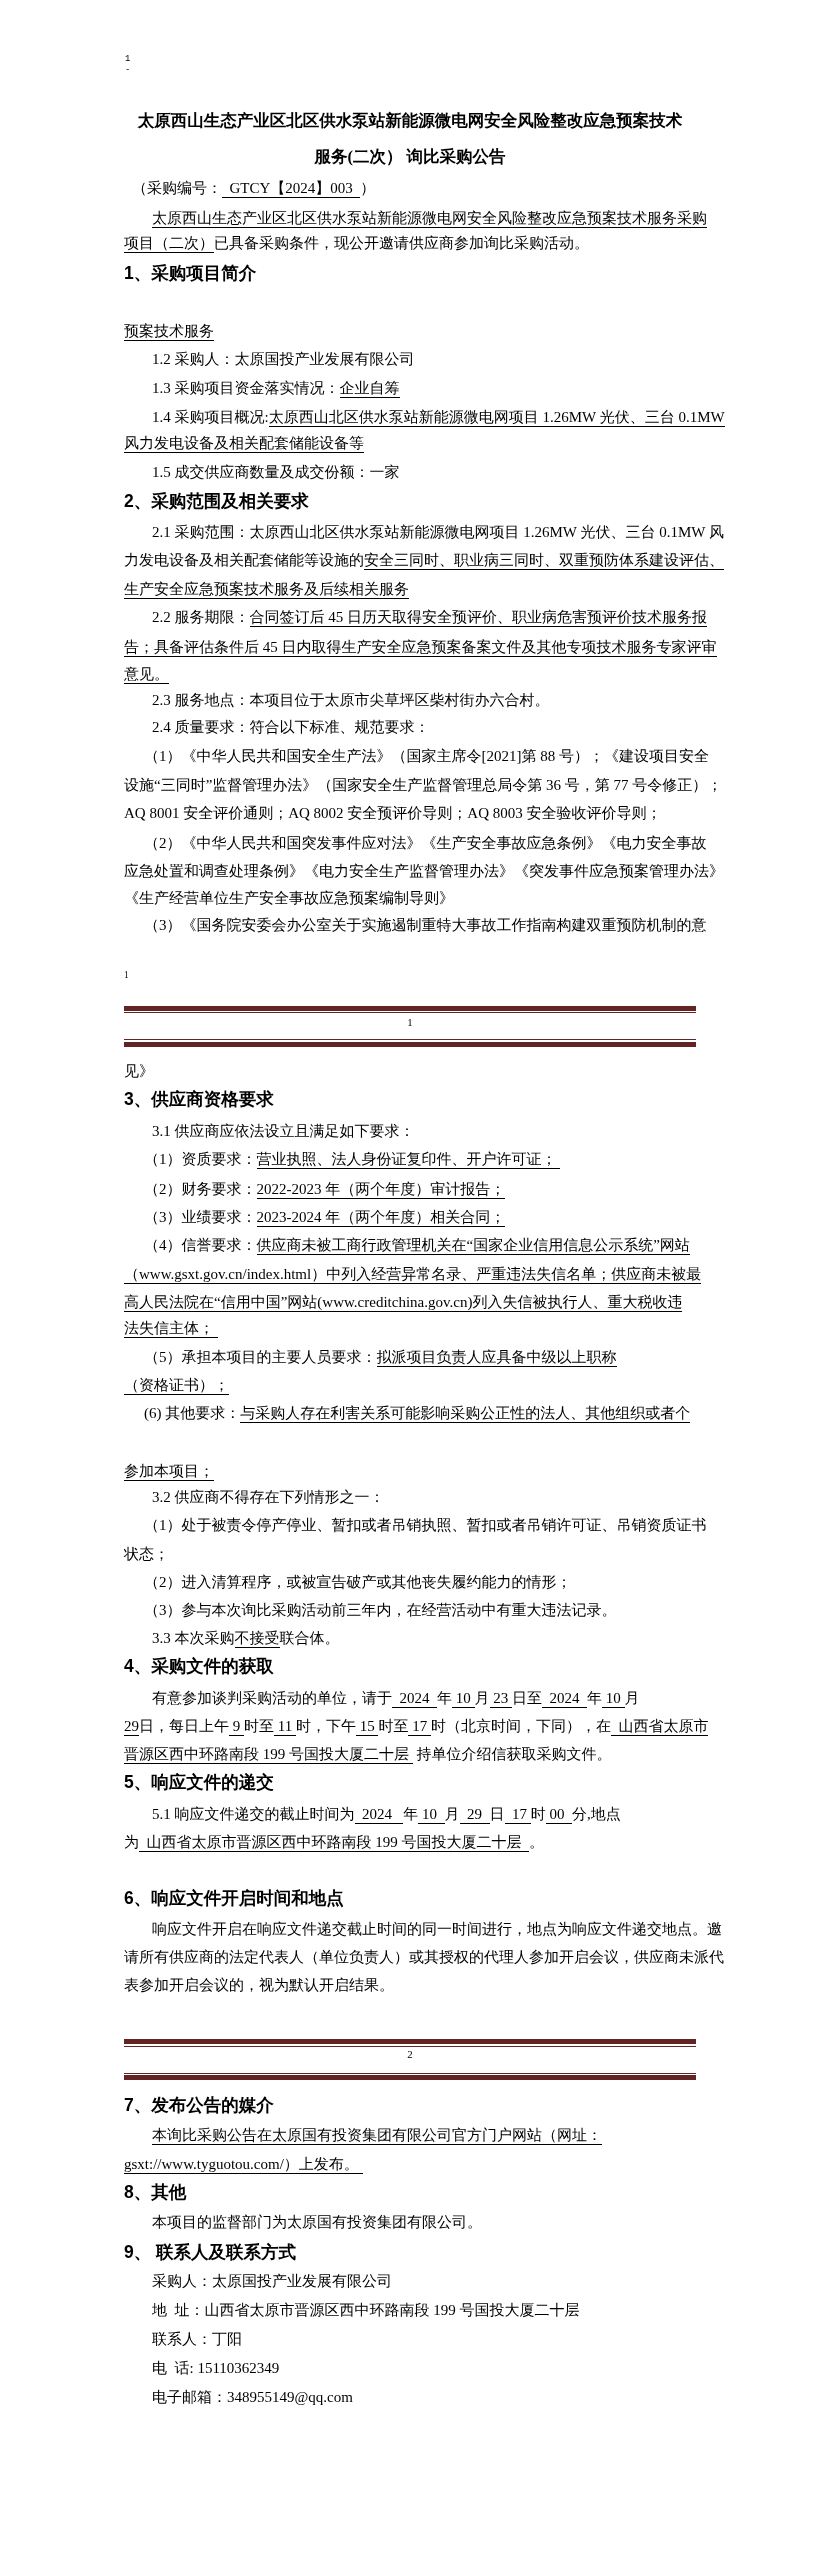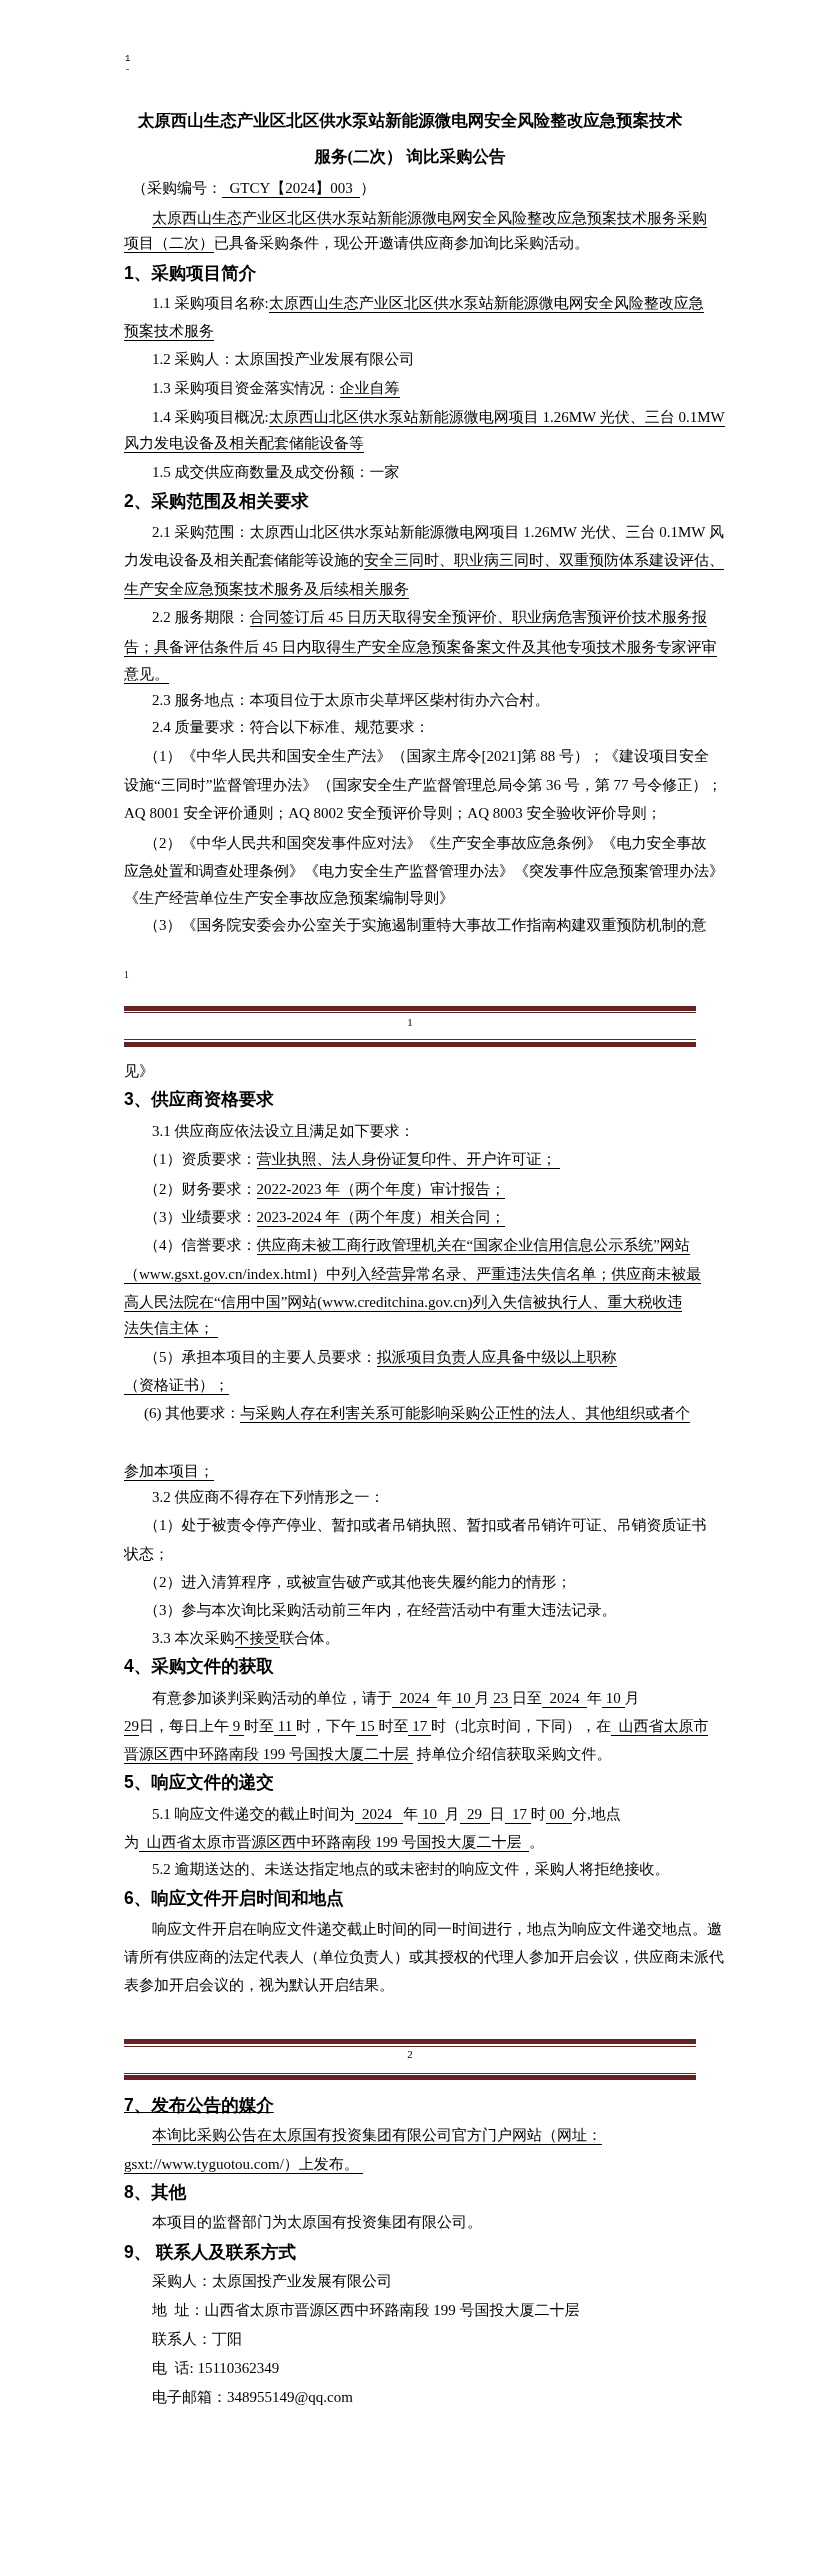--- a/index.html
+++ b/index.html
@@ -29,21 +29,20 @@
   <div class="artifact" style="top:65px;left:125px;">-</div>
 
   <div class="title" style="top:111px;">太原西山生态产业区北区供水泵站新能源微电网安全风险整改应急预案技术</div>
   <div class="title" style="top:147px;">服务(二次） 询比采购公告</div>
 
   <div class="line" style="top:179px;left:132px;"><span>（采购编号：</span><span class="u">  GTCY【2024】003  </span><span>）</span></div>
   <div class="line" style="top:209px;left:152px;"><span class="u">太原西山生态产业区北区供水泵站新能源微电网安全风险整改应急预案技术服务采购</span></div>
   <div class="line" style="top:234px;left:124px;"><span class="u">项目（二次）</span><span>已具备采购条件，现公开邀请供应商参加询比采购活动。</span></div>
 
   <div class="h" style="top:263px;left:124px;">1、采购项目简介</div>
-  <div class="line" style="top:294px;left:152px;"><span>1.1 采购项目名称:</span><span class="u">太原西山生态产业区北区供水泵站新能源微电网安全风险整改应急</span></div>
   <div class="line" style="top:322px;left:124px;"><span class="u">预案技术服务</span></div>
   <div class="line" style="top:350px;left:152px;"><span>1.2 采购人：太原国投产业发展有限公司</span></div>
   <div class="line" style="top:379px;left:152px;"><span>1.3 采购项目资金落实情况：</span><span class="u">企业自筹</span></div>
   <div class="line" style="top:408px;left:152px;"><span>1.4 采购项目概况:</span><span class="u">太原西山北区供水泵站新能源微电网项目 1.26MW 光伏、三台 0.1MW</span></div>
   <div class="line" style="top:434px;left:124px;"><span class="u">风力发电设备及相关配套储能设备等</span></div>
   <div class="line" style="top:463px;left:152px;"><span>1.5 成交供应商数量及成交份额：一家</span></div>
 
   <div class="h" style="top:491px;left:124px;">2、采购范围及相关要求</div>
   <div class="line" style="top:523px;left:152px;"><span>2.1 采购范围：太原西山北区供水泵站新能源微电网项目 1.26MW 光伏、三台 0.1MW 风</span></div>
   <div class="line" style="top:551px;left:124px;"><span>力发电设备及相关配套储能等设施的</span><span class="u">安全三同时、职业病三同时、双重预防体系建设评估、</span></div>
@@ -91,34 +90,33 @@
   <div class="line" style="top:1629px;left:152px;"><span>3.3 本次采购</span><span class="u">不接受</span><span>联合体。</span></div>
 
   <div class="h" style="top:1656px;left:124px;">4、采购文件的获取</div>
   <div class="line" style="top:1689px;left:152px;"><span>有意参加谈判采购活动的单位，请于</span><span class="u">  2024  </span><span>年</span><span class="u"> 10 </span><span>月</span><span class="u"> 23 </span><span>日至</span><span class="u">  2024  </span><span>年</span><span class="u"> 10 </span><span>月</span></div>
   <div class="line" style="top:1717px;left:124px;"><span class="u">29</span><span>日，每日上午</span><span class="u"> 9 </span><span>时至</span><span class="u"> 11 </span><span>时，下午</span><span class="u"> 15 </span><span>时至</span><span class="u"> 17 </span><span>时（北京时间，下同），在</span><span class="u">  山西省太原市</span></div>
   <div class="line" style="top:1745px;left:124px;"><span class="u">晋源区西中环路南段 199 号国投大厦二十层 </span><span> 持单位介绍信获取采购文件。</span></div>
 
   <div class="h" style="top:1772px;left:124px;">5、响应文件的递交</div>
   <div class="line" style="top:1805px;left:152px;"><span>5.1 响应文件递交的截止时间为</span><span class="u">  2024   </span><span>年</span><span class="u"> 10  </span><span>月</span><span class="u">  29  </span><span>日</span><span class="u">  17 </span><span>时</span><span class="u"> 00  </span><span>分,地点</span></div>
   <div class="line" style="top:1833px;left:124px;"><span>为</span><span class="u">  山西省太原市晋源区西中环路南段 199 号国投大厦二十层  </span><span>。</span></div>
-  <div class="line" style="top:1860px;left:152px;"><span>5.2 逾期送达的、未送达指定地点的或未密封的响应文件，采购人将拒绝接收。</span></div>
 
   <div class="h" style="top:1888px;left:124px;">6、响应文件开启时间和地点</div>
   <div class="line" style="top:1920px;left:152px;"><span>响应文件开启在响应文件递交截止时间的同一时间进行，地点为响应文件递交地点。邀</span></div>
   <div class="line" style="top:1948px;left:124px;"><span>请所有供应商的法定代表人（单位负责人）或其授权的代理人参加开启会议，供应商未派代</span></div>
   <div class="line" style="top:1976px;left:124px;"><span>表参加开启会议的，视为默认开启结果。</span></div>
 
   <div class="bar bar-thick" style="top: 2039px; background-color: rgb(99, 36, 35);"></div>
   <div class="bar bar-thin" style="top: 2046px; background-color: rgb(99, 36, 35);"></div>
   <div class="pagenum" style="top:2048px;">2</div>
   <div class="bar bar-thin" style="top: 2073px; background-color: rgb(99, 36, 35);"></div>
   <div class="bar bar-thick" style="top: 2075px; background-color: rgb(99, 36, 35);"></div>
 
-  <div class="h" style="top:2095px;left:124px;text-decoration:underline;">7、发布公告的媒介</div>
+  <div class="h" style="top:2095px;left:124px;">7、发布公告的媒介</div>
   <div class="line" style="top:2126px;left:152px;"><span class="u">本询比采购公告在太原国有投资集团有限公司官方门户网站（网址：</span></div>
   <div class="line" style="top:2155px;left:124px;"><span class="u">gsxt://www.tyguotou.com/）上发布。 </span></div>
 
   <div class="h" style="top:2182px;left:124px;">8、其他</div>
   <div class="line" style="top:2213px;left:152px;"><span>本项目的监督部门为太原国有投资集团有限公司。</span></div>
 
   <div class="h" style="top:2242px;left:124px;text-align:right;">9、 联系人及联系方式</div>
   <div class="line" style="top:2272px;left:152px;"><span>采购人：太原国投产业发展有限公司</span></div>
   <div class="line" style="top:2301px;left:152px;"><span>地  址：山西省太原市晋源区西中环路南段 199 号国投大厦二十层</span></div>
   <div class="line" style="top:2330px;left:152px;text-align:center;"><span>联系人：丁阳</span></div>

